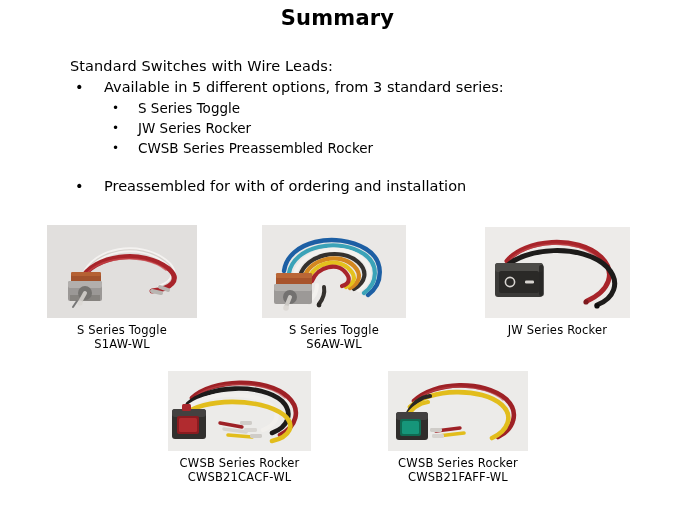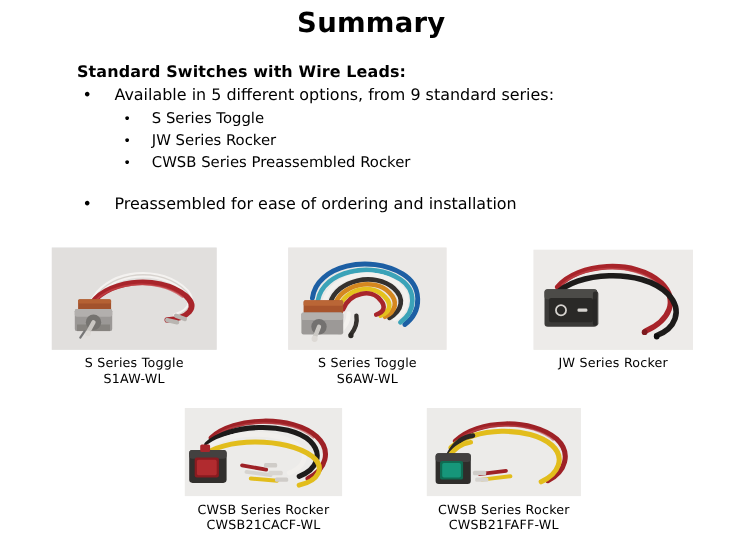--- a/index.html
+++ b/index.html
@@ -20,35 +20,35 @@
     width: 675px;
     height: 506px;
   }
   
   .slide-title {
     position: absolute;
     top: 6px;
     left: 0;
     width: 675px;
     text-align: center;
-    font-size: 25px;
+    font-size: 21px;
     font-weight: bold;
     letter-spacing: 0.2px;
     color: #000;
   }
   
   .body-block {
     position: absolute;
     left: 70px;
     top: 58px;
     width: 580px;
   }
   .heading {
     font-size: 14.5px;
-    font-weight: bold;
+    font-weight: normal;
     margin: 0 0 3px 0;
     letter-spacing: 0.1px;
   }
   .bullet-l1 {
     position: relative;
     padding-left: 34px;
     font-size: 14.5px;
     line-height: 21px;
     margin-top: 2px;
   }
@@ -99,21 +99,21 @@
 
 <div class="slide">
 
   <div class="slide-title">Summary</div>
 
   <div class="body-block">
     <div class="heading">Standard Switches with Wire Leads:</div>
 
     <div class="bullet-l1">
       <span class="dot">•</span>
-      <span>Available in 5 different options, from 9 standard series:</span>
+      <span>Available in 5 different options, from 3 standard series:</span>
     </div>
 
     <div class="bullet-l2">
       <span class="dot">•</span>
       <span>S Series Toggle</span>
     </div>
 
     <div class="bullet-l2">
       <span class="dot">•</span>
       <span>JW Series Rocker</span>
@@ -121,21 +121,21 @@
 
     <div class="bullet-l2">
       <span class="dot">•</span>
       <span>CWSB Series Preassembled Rocker</span>
     </div>
 
     <div class="spacer"></div>
 
     <div class="bullet-l1">
       <span class="dot">•</span>
-      <span>Preassembled for ease of ordering and installation</span>
+      <span>Preassembled for with of ordering and installation</span>
     </div>
   </div>
 
   <div class="product" style="left:47px; top:225px; width:150px;">
     <div class="photo" style="width:150px; height:93px; background:#e3e1e1;">
       <svg viewBox="0 0 150 93" width="150" height="93">
         <rect x="0" y="0" width="150" height="93" fill="#e4e2e1"></rect>
         <rect x="0" y="0" width="150" height="93" fill="#ddd9d7" opacity="0.35"></rect>
 
         <path d="M37 50 C 48 24, 92 16, 118 36 C 131 46, 128 57, 113 62" fill="none" stroke="#f4f2f0" stroke-width="5" stroke-linecap="round"></path>

